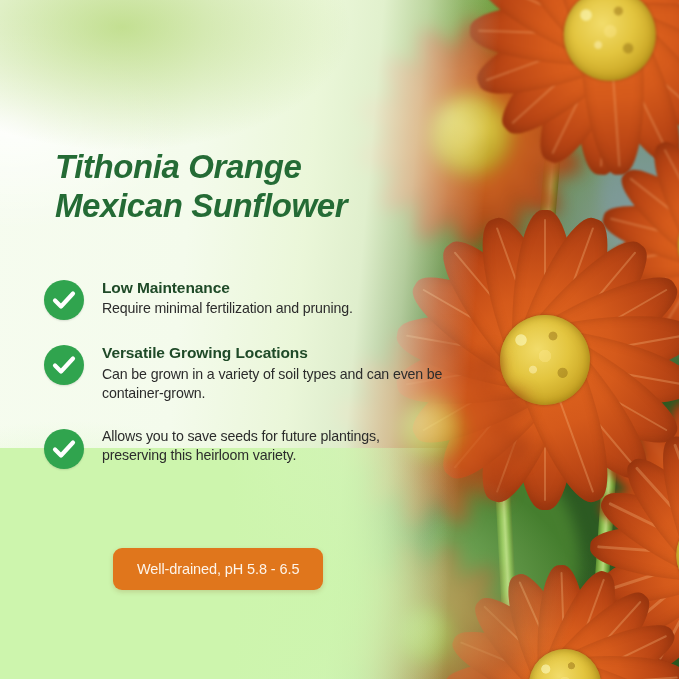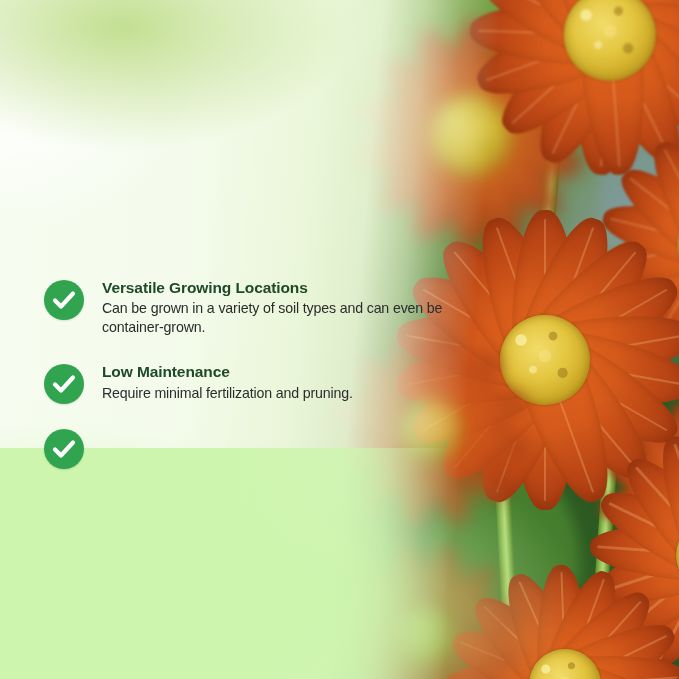--- a/index.html
+++ b/index.html
@@ -429,48 +429,54 @@
     </div>
   </div>
 
   <div class="panel"></div>
   <div class="panel-tint"></div>
   <div class="panel-bottom"></div>
 
   <div class="content">
 
 
+    <div class="title">
+      <span class="l1">Tithonia Orange</span>
+      <span class="l2">Mexican Sunflower</span>
+    </div>
 
     <div class="features">
+
+      <div class="feature">
+        <div class="check">
+          <svg width="24" height="22" viewBox="0 0 24 22">
+            <path d="M3 11.5 L9 17.5 L21 4.5" stroke="#ffffff" stroke-width="4.2" fill="none" stroke-linecap="round" stroke-linejoin="round"></path>
+          </svg>
+        </div>
+        <div class="feature-title">Low Maintenance</div>
+        <div class="feature-desc">Require minimal fertilization and pruning.</div>
+      </div>
 
       <div class="feature">
         <div class="check">
           <svg width="24" height="22" viewBox="0 0 24 22">
             <path d="M3 11.5 L9 17.5 L21 4.5" stroke="#ffffff" stroke-width="4.2" fill="none" stroke-linecap="round" stroke-linejoin="round"></path>
           </svg>
         </div>
         <div class="feature-title">Versatile Growing Locations</div>
         <div class="feature-desc">Can be grown in a variety of soil types and can even be container-grown.</div>
       </div>
 
       <div class="feature">
         <div class="check">
           <svg width="24" height="22" viewBox="0 0 24 22">
             <path d="M3 11.5 L9 17.5 L21 4.5" stroke="#ffffff" stroke-width="4.2" fill="none" stroke-linecap="round" stroke-linejoin="round"></path>
           </svg>
         </div>
-        <div class="feature-title">Low Maintenance</div>
-        <div class="feature-desc">Require minimal fertilization and pruning.</div>
-      </div>
-
-      <div class="feature">
-        <div class="check">
-          <svg width="24" height="22" viewBox="0 0 24 22">
-            <path d="M3 11.5 L9 17.5 L21 4.5" stroke="#ffffff" stroke-width="4.2" fill="none" stroke-linecap="round" stroke-linejoin="round"></path>
-          </svg>
-        </div>
-      </div>
-
-    </div>
-
+        <div class="feature-desc">Allows you to save seeds for future plantings, preserving this heirloom variety.</div>
+      </div>
+
+    </div>
+
+    <div class="badge">Well-drained, pH 5.8 - 6.5</div>
 
   </div>
 </div>
 
 </body></html>

